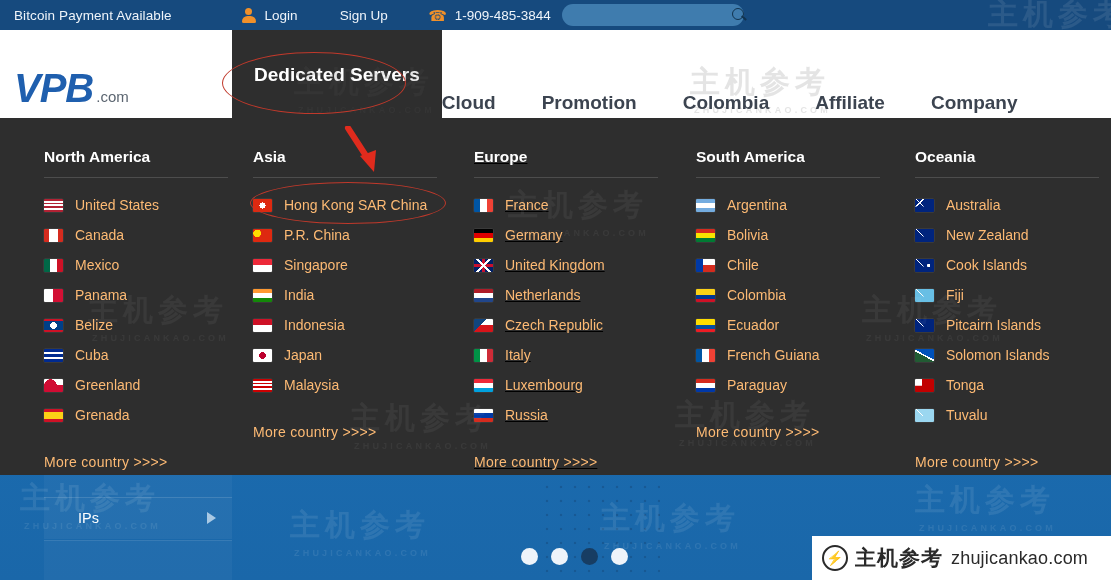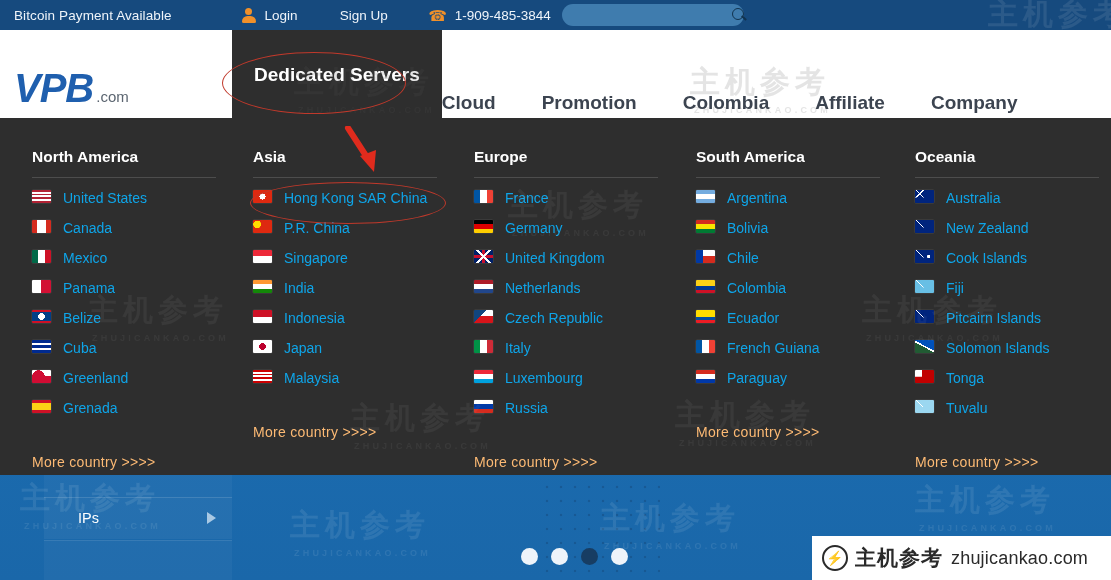--- a/index.html
+++ b/index.html
@@ -114,34 +114,34 @@
   }
   .nav-gap { width: 46px; }
 
   
   .mega {
     position: absolute; left: 0; top: 118px; width: 1111px; height: 357px;
     background: #2e2e2e;
     padding-top: 30px;
     display: flex;
   }
-  .mega-col { width: 220px; padding-left: 32px; position: relative; }
+  .mega-col { width: 220px; padding-left: 44px; position: relative; }
   .mega-col.c2 { padding-left: 33px; }
-  .mega-col.c3 { padding-left: 34px; }
+  .mega-col.c3 { padding-left: 34px; text-decoration: underline; }
   .mega-col.c4 { padding-left: 36px; }
   .mega-col.c5 { padding-left: 35px; }
   .col-title {
     font-size: 15.5px; font-weight: bold; color: #ffffff;
     padding-bottom: 11px; width: 184px;
     border-bottom: 1px solid #4d4d4d;
   }
   .country-list { margin-top: 12px; }
   .country {
-    display: flex; height: 30px;
-    font-size: 14px; color: #0ea5e9; cursor: pointer;
+    display: flex; align-items: center; height: 30px;
+    font-size: 14px; color: #fdba74; cursor: pointer;
   }
   .flag {
     width: 19px; height: 13px; margin-right: 12px; flex: none;
     border-radius: 1px; overflow: hidden; position: relative;
     box-shadow: 0 0 0 .5px rgba(255,255,255,.12);
     background-size: 100% 100%;
   }
   .more {
     margin-top: 24px; font-size: 14px; color: #fdba74; cursor: pointer; letter-spacing: .3px;
   }

